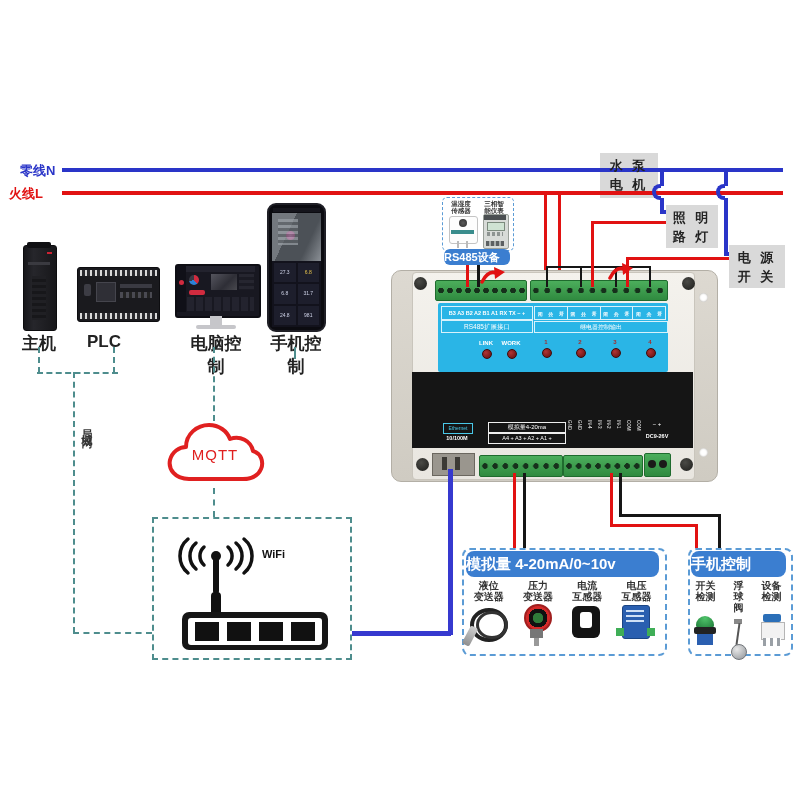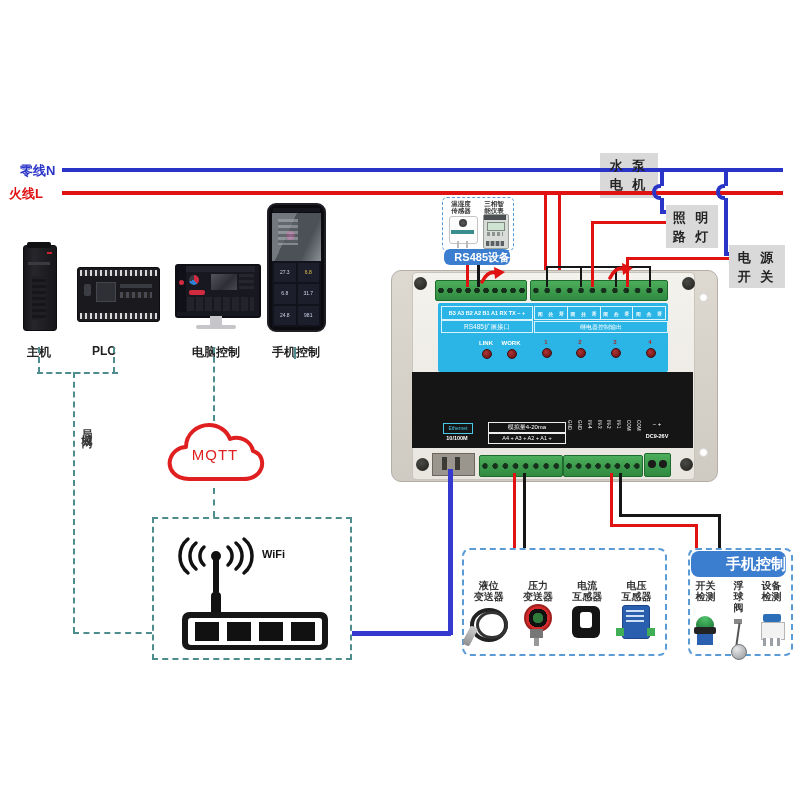--- a/index.html
+++ b/index.html
@@ -5,28 +5,28 @@
   html,body{margin:0;padding:0;background:#ffffff;}
   .canvas{position:relative;width:800px;height:800px;background:#fff;overflow:hidden;
           font-family:"Liberation Sans",sans-serif;}
   .abs{position:absolute;}
   .pre{white-space:pre-line;}
   .vtext{writing-mode:vertical-rl;text-orientation:upright;}
   .vlat{writing-mode:vertical-rl;text-orientation:mixed;}
   .linelabel{font-size:13px;font-weight:bold;}
   .loadbox{background:#d9d9d9;}
   .loadtext{font-size:13px;font-weight:bold;color:#222;line-height:19px;text-align:center;letter-spacing:3px;}
-  .devlabel{font-size:12px;font-weight:bold;color:#222;text-align:center;margin-top:12px;}
+  .devlabel{font-size:17px;font-weight:bold;color:#222;text-align:center;}
   .wire-red{background:#e11212;}
   .wire-blue{background:#2a35c8;}
   .wire-black{background:#161616;}
   .dash-v{border-left:2px dashed #4e8d8d;}
   .dash-h{border-top:2px dashed #4e8d8d;}
   .sensorbox{border:2px dashed #5b9bd5;border-radius:8px;background:#fff;}
-  .bluetag{background:#3b7ed0;border-radius:6px;color:#fff;font-weight:bold;text-align:right;}
+  .bluetag{background:#3b7ed0;border-radius:6px;color:#fff;font-weight:bold;text-align:left;}
   .greenblock{background:linear-gradient(#4cae5c,#2f8a3f);border:1px solid #1f6b2e;border-radius:2px;
       background-image:radial-gradient(circle 3px at 5px 50%,#16301b 0 2.6px,rgba(0,0,0,0) 3px),linear-gradient(#4cae5c,#2f8a3f);}
   .bp-box{border:1px solid #d9f2fb;color:#fff;text-align:center;}
   .itemlabel{font-size:10px;font-weight:bold;color:#333;text-align:center;line-height:11px;}
   .tinyled{width:8px;height:8px;border-radius:50%;background:radial-gradient(circle at 35% 35%,#b03434,#5e0f0f);border:1px solid #3f0a0a;}
 </style>
 </head>
 <body>
 
 <div class="canvas">
@@ -278,20 +278,21 @@
   <div class="abs wire-red" style="left:513px;top:473px;width:3px;height:76px;"></div>
   <div class="abs wire-black" style="left:523px;top:473px;width:2.5px;height:76px;"></div>
   <div class="abs wire-red" style="left:610px;top:473px;width:3px;height:54px;"></div>
   <div class="abs wire-red" style="left:610px;top:524px;width:88px;height:3px;"></div>
   <div class="abs wire-red" style="left:695px;top:524px;width:3px;height:25px;"></div>
   <div class="abs wire-black" style="left:619px;top:473px;width:2.5px;height:43px;"></div>
   <div class="abs wire-black" style="left:619px;top:514px;width:101px;height:2.5px;"></div>
   <div class="abs wire-black" style="left:718px;top:514px;width:2.5px;height:35px;"></div>
 
   <div class="abs sensorbox" style="left:462px;top:548px;width:201px;height:104px;"></div>
+  <div class="abs bluetag" style="left:466px;top:551px;width:193px;height:26px;font-size:15px;line-height:26px;border-radius:8px;">模拟量 4-20mA/0~10v</div>
   <div class="abs" style="left:464px;top:580px;width:197px;display:flex;">
     <div style="flex:1;text-align:center;">
       <div class="pre itemlabel">液位
 变送器</div>
       <div style="position:relative;height:44px;">
         <div class="abs" style="left:6px;top:6px;width:30px;height:26px;border:4px solid #222;border-radius:50%;"></div>
         <div class="abs" style="left:12px;top:9px;width:26px;height:22px;border:3px solid #333;border-radius:50%;"></div>
         <div class="abs" style="left:2px;top:24px;width:8px;height:20px;background:linear-gradient(#cfcfcf,#8f8f8f);transform:rotate(28deg);border-radius:2px;"></div>
       </div>
     </div>

